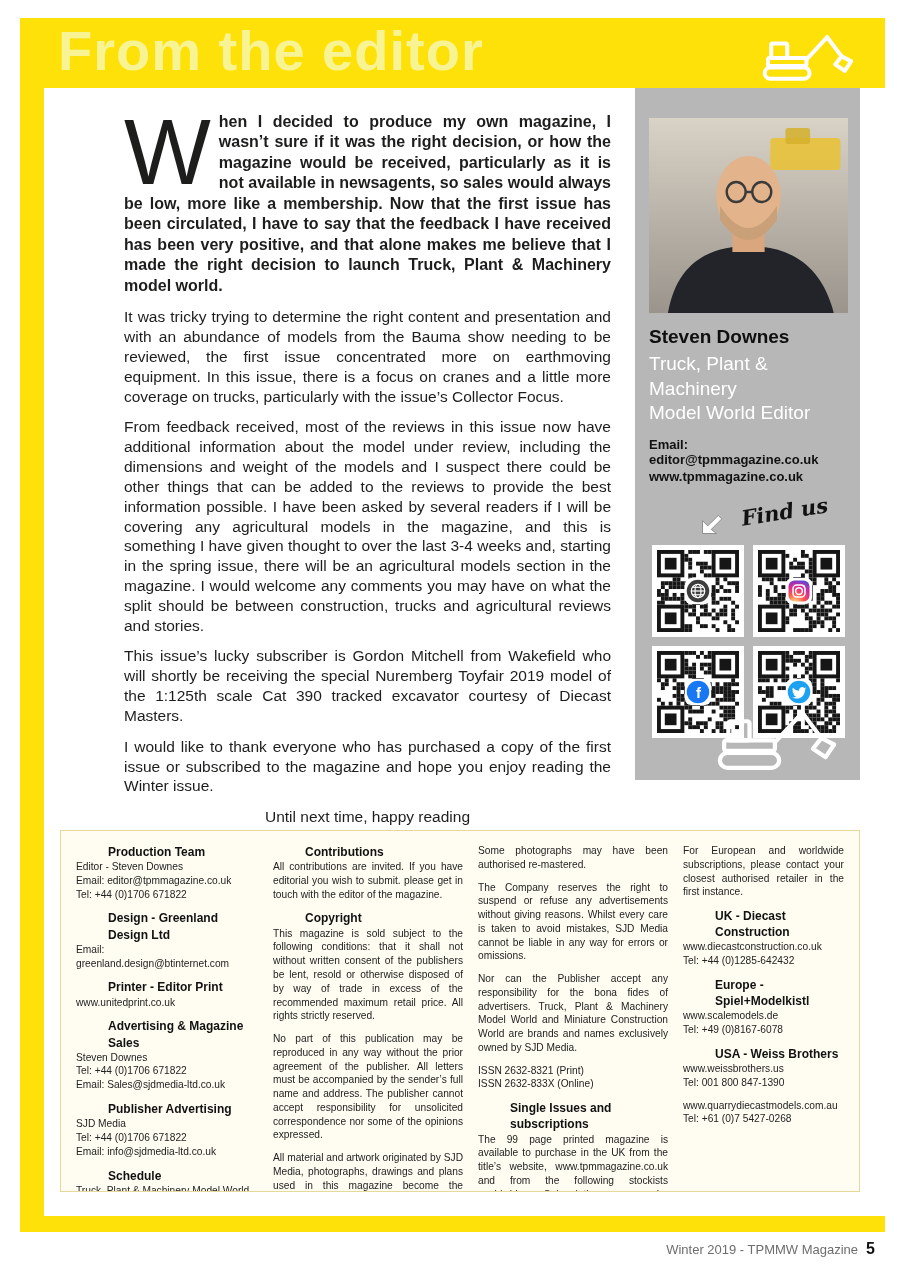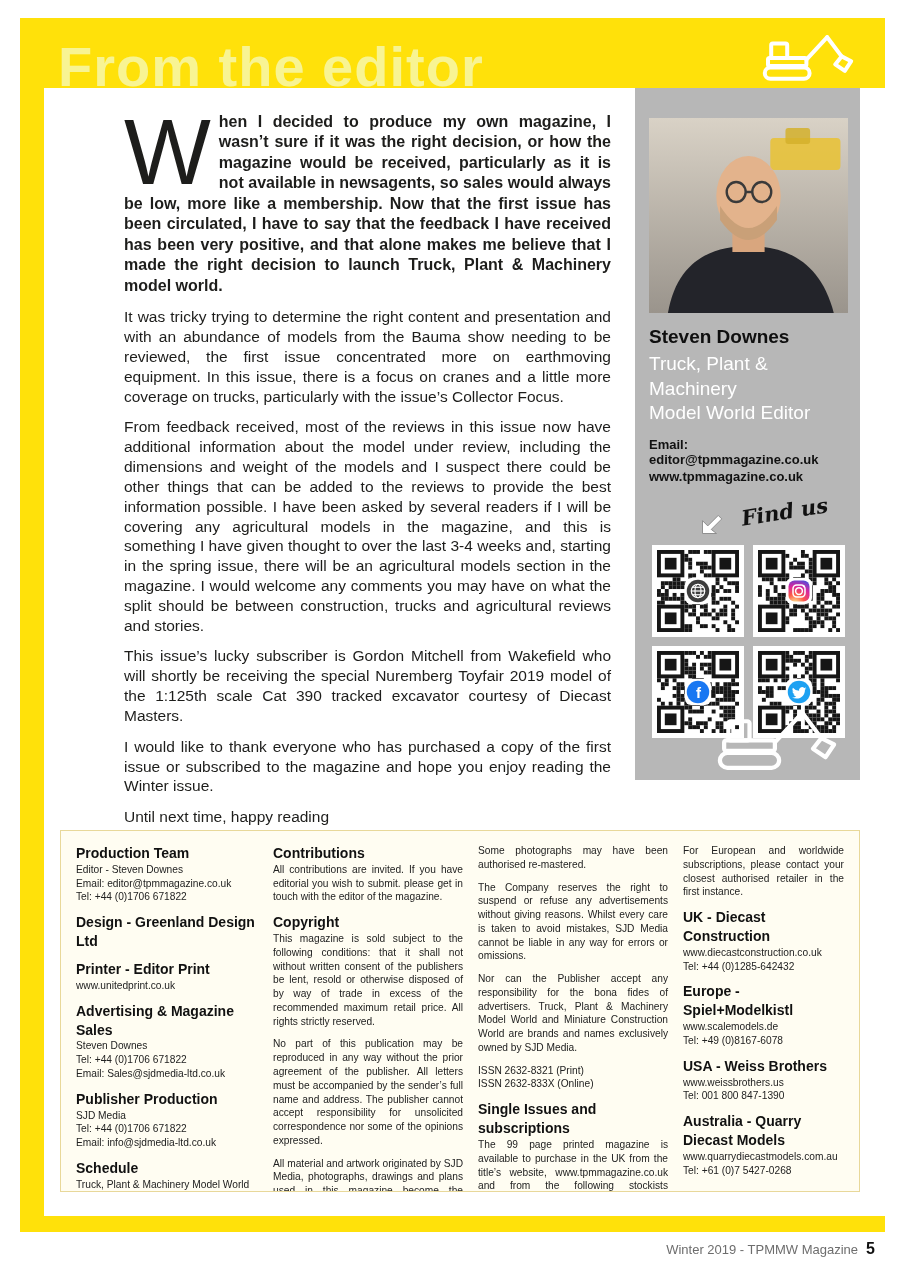--- a/index.html
+++ b/index.html
@@ -12,34 +12,34 @@
   *{margin:0;padding:0;box-sizing:border-box;}
   html,body{background:#fff;}
   body{
     width:905px;height:1280px;position:relative;overflow:hidden;
     font-family:"Liberation Sans",sans-serif;color:#1d1d1b;
   }
   
   .left-stripe{position:absolute;left:20px;top:18px;width:24px;height:1214px;background:var(--yellow);}
   .header-bar{position:absolute;left:20px;top:18px;width:865px;height:70px;background:var(--yellow);}
   .title{
-    position:absolute;left:38px;top:16px;font-size:56px;font-weight:bold;
+    position:absolute;left:38px;top:0;font-size:56px;font-weight:bold;
     color:var(--pale);letter-spacing:1px;white-space:nowrap;
   }
   .header-excavator{position:absolute;right:18px;top:8px;width:118px;height:56px;color:#fff;}
   .header-excavator svg,.sidebar-excavator svg,.photo svg{display:block;width:100%;height:100%;}
   .bottom-bar{position:absolute;left:20px;top:1216px;width:865px;height:16px;background:var(--yellow);}
   .page-footer{position:absolute;right:30px;top:1240px;font-size:13px;color:#6d6d6d;}
   .pagenum{color:#111;font-weight:bold;font-size:16px;margin-left:8px;}
 
   
   .article{position:absolute;left:124px;top:112px;width:487px;}
   .p{font-size:15.5px;line-height:1.28;text-align:justify;margin-bottom:11px;color:#1d1d1b;}
   .p.first{font-weight:bold;font-size:16px;}
-  .p.last{text-align:left;}
+  .p.last{text-align:center;}
   .dropcap{
     float:left;font-size:92px;line-height:.75;padding:6px 8px 0 0;
     font-weight:400;color:#1d1d1b;
   }
   .signature{
     font-family:"DejaVu Serif",serif;font-style:italic;font-weight:bold;
     font-size:23px;transform:rotate(-5deg);display:inline-block;margin:2px 0 0 6px;
   }
 
   
@@ -75,21 +75,21 @@
   .infobox{
     position:absolute;left:60px;top:830px;width:800px;height:362px;
     background:var(--boxbg);border:1px solid var(--boxborder);
     display:flex;gap:15px;padding:13px 15px;overflow:hidden;
   }
   .col{flex:1;min-width:0;}
   .col-0{flex:0 0 182px;}
   .col-1{flex:0 0 190px;}
   .col-2{flex:0 0 190px;}
   .block{margin-bottom:9px;}
-  .bh{font-size:14px;font-weight:bold;line-height:1.35;color:#111;}
+  .bh{font-size:12px;font-weight:bold;line-height:1.35;color:#111;margin-left:32px;}
   .bl{font-size:10.2px;line-height:1.35;color:#222;}
   .col-1 .bl,.col-2 .bl,.col-3 .bl{text-align:justify;}
 </style>
 </head>
 <body>
 
 <div class="left-stripe"></div>
 
 <header class="header-bar">
   <h1 class="title">From the editor</h1>
@@ -849,33 +849,34 @@
 <section class="infobox">
   <div class="col col-0">
       <div class="block">
         <div class="bh">Production Team</div>
         <div class="bl">Editor - Steven Downes</div>
         <div class="bl">Email: editor@tpmmagazine.co.uk</div>
         <div class="bl">Tel: +44 (0)1706 671822</div>
       </div>
       <div class="block">
         <div class="bh">Design - Greenland Design Ltd</div>
+        <div class="bl">Email: greenland.design@btinternet.com</div>
       </div>
       <div class="block">
         <div class="bh">Printer - Editor Print</div>
         <div class="bl">www.unitedprint.co.uk</div>
       </div>
       <div class="block">
         <div class="bh">Advertising &amp; Magazine Sales</div>
         <div class="bl">Steven Downes</div>
         <div class="bl">Tel: +44 (0)1706 671822</div>
         <div class="bl">Email: Sales@sjdmedia-ltd.co.uk</div>
       </div>
       <div class="block">
-        <div class="bh">Publisher Production</div>
+        <div class="bh">Publisher Advertising</div>
         <div class="bl">SJD Media</div>
         <div class="bl">Tel: +44 (0)1706 671822</div>
         <div class="bl">Email: info@sjdmedia-ltd.co.uk</div>
       </div>
       <div class="block">
         <div class="bh">Schedule</div>
         <div class="bl">Truck, Plant &amp; Machinery Model World is produced quarterly on the first of September, December, March &amp; June.</div>
       </div>
     </div>
   <div class="col col-1">
@@ -926,21 +927,20 @@
         <div class="bh">Europe - Spiel+Modelkistl</div>
         <div class="bl">www.scalemodels.de</div>
         <div class="bl">Tel: +49 (0)8167-6078</div>
       </div>
       <div class="block">
         <div class="bh">USA - Weiss Brothers</div>
         <div class="bl">www.weissbrothers.us</div>
         <div class="bl">Tel: 001 800 847-1390</div>
       </div>
       <div class="block">
-        <div class="bh">Australia - Quarry Diecast Models</div>
         <div class="bl">www.quarrydiecastmodels.com.au</div>
         <div class="bl">Tel: +61 (0)7 5427-0268</div>
       </div>
     </div>
 </section>
 
 <div class="bottom-bar"></div>
 <div class="page-footer">
   <span class="issue">Winter 2019 - TPMMW Magazine</span><span class="pagenum">5</span>
 </div>

